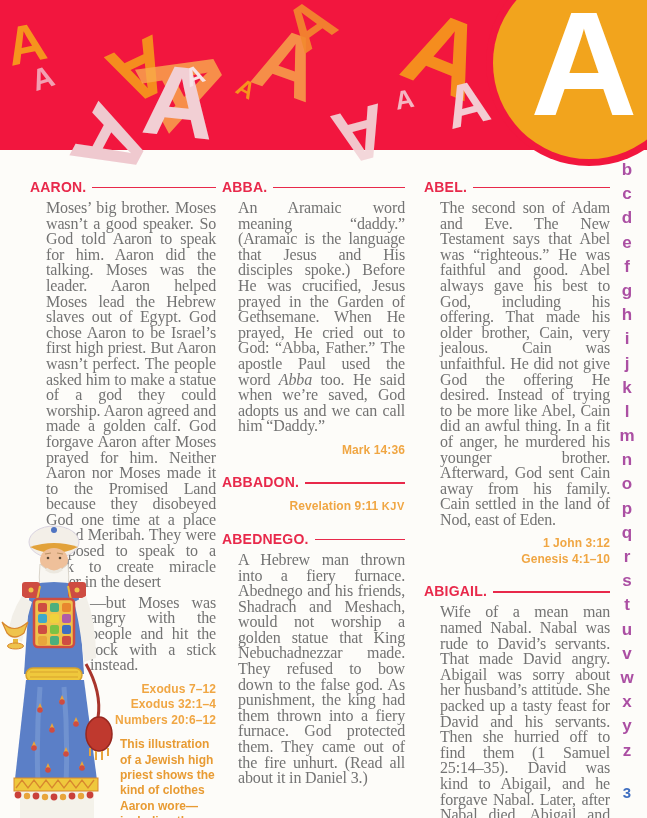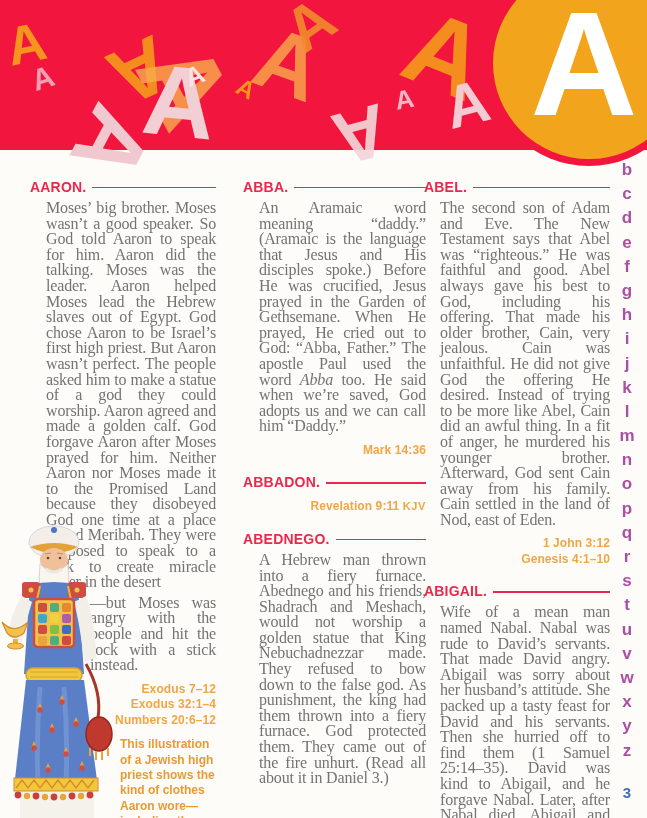--- a/index.html
+++ b/index.html
@@ -6,21 +6,21 @@
   .page{
     position:relative;width:647px;height:818px;margin:0 auto;
     background:#FDFCF9;overflow:hidden;
     font-family:"Liberation Serif",serif;
   }
   
   .header-svg{position:absolute;left:0;top:0;}
   
   .col{position:absolute;top:179px;}
   .col1{left:30px;width:186px;}
-  .col2{left:243px;width:183px;}
+  .col2{left:222px;width:183px;}
   .col3{left:424px;width:186px;}
   .entry{margin:0 0 16px 0;}
   .entry-head{display:flex;align-items:center;gap:6px;
     font-family:"Liberation Sans",sans-serif;font-weight:bold;
     font-size:14px;color:#E8294B;letter-spacing:.2px;white-space:nowrap;}
   .entry-head .rule{flex:1;height:1.6px;background:#E8294B;margin-top:1px;}
   .body{font-size:16px;line-height:15.6px;letter-spacing:-0.15px;
     color:#737373;text-align:justify;margin:5px 0 0 16px;}
   .body em{}
   .refs{font-family:"Liberation Sans",sans-serif;font-weight:bold;

